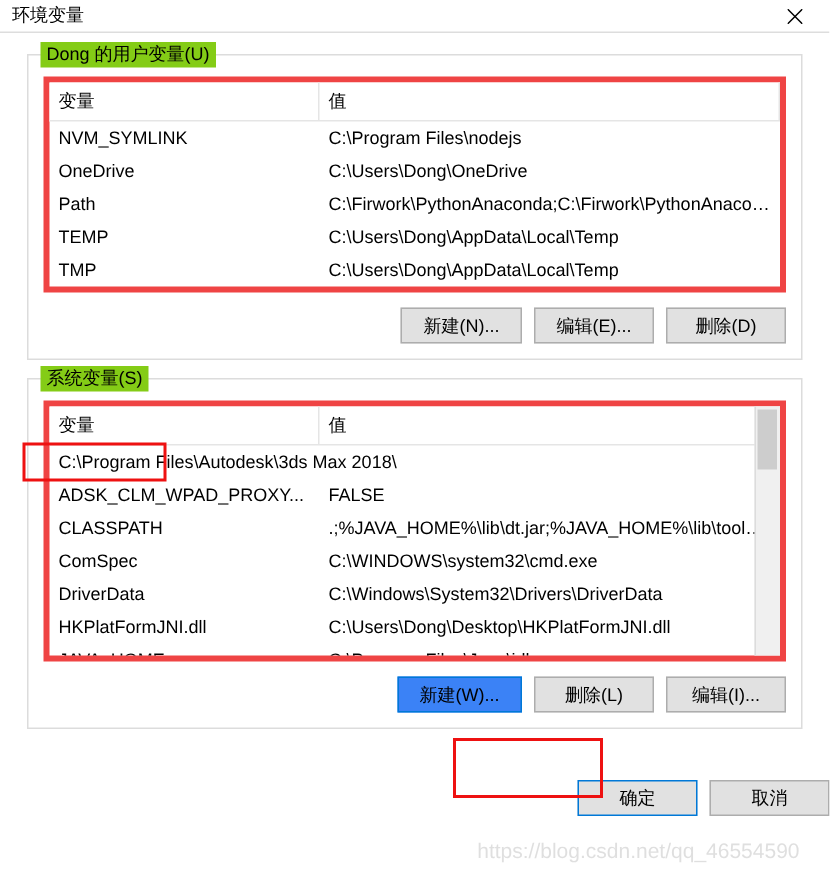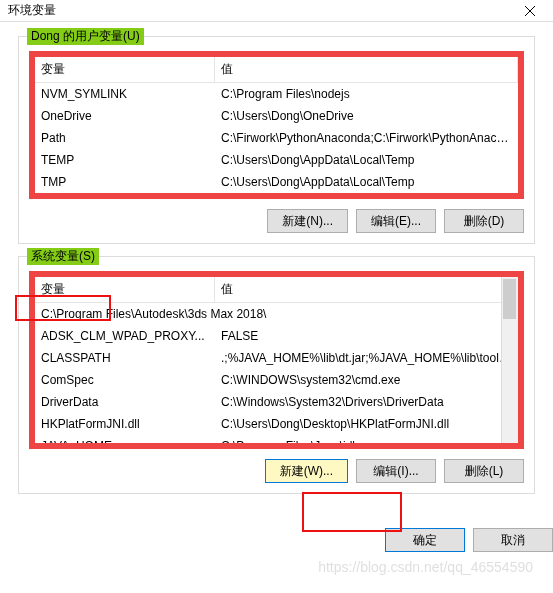--- a/index.html
+++ b/index.html
@@ -3,37 +3,37 @@
 <meta charset="utf-8">
 <style>
 * { box-sizing: border-box; margin: 0; padding: 0; }
 body { font-family: "Microsoft YaHei", "Segoe UI", sans-serif; font-size: 12px; background: #fff; width: 553px; height: 593px; overflow: hidden; }
 .titlebar { display: flex; justify-content: space-between; align-items: center; height: 22px; padding-left: 8px; border-bottom: 1px solid #ddd; }
 .titlebar-title { font-size: 12px; }
 .close-btn { width: 46px; height: 30px; display: flex; align-items: center; justify-content: center; font-size: 14px; }
 .content { padding: 14px 18px 12px 18px; }
 .groupbox { border: 1px solid #dcdcdc; margin-bottom: 12px; position: relative; padding: 14px 10px 10px 10px; }
 .group-legend { position: absolute; top: -9px; left: 8px; background: #84cc16; padding: 0 4px; font-size: 12px; }
-.table-wrap { border: 6px solid #ef4444; background: #fff; }
+.table-wrap { border: 4px solid #ef4444; background: #fff; }
 .table-head { display: flex; background: #fff; border-bottom: 1px solid #e5e5e5; }
 .th { padding: 4px 6px; font-size: 12px; border-right: 1px solid #e5e5e5; }
 .th-var { width: 180px; }
 .th-val { flex: 1; }
 .table-body { max-height: 130px; overflow: hidden; position: relative; }
 .row { display: flex; padding: 2px 0; }
 .row.selected { background: #0078d7; color: #fff; }
 .cell { padding: 2px 6px; font-size: 12px; white-space: nowrap; overflow: hidden; text-overflow: ellipsis; }
 .cell-var { width: 180px; }
 .cell-val { flex: 1; }
 .scrollbar { position: absolute; right: 0; top: 0; bottom: 0; width: 17px; background: #f0f0f0; border-left: 1px solid #dcdcdc; }
 .section2 .table-body { max-height: 140px; }
 .thumb { position: absolute; right: 2px; width: 13px; background: #cdcdcd; top: 2px; height: 40px; }
 .btn-row { display: flex; justify-content: flex-end; gap: 8px; margin-top: 10px; }
 .btn { min-width: 80px; height: 24px; padding: 0 14px; background: #e1e1e1; border: 1px solid #adadad; font-size: 12px; display: inline-flex; align-items: center; justify-content: center; cursor: default; }
-.btn.highlighted { border: 1px solid #0078d7; background: #fef9c3; margin-left: 22px; }
+.btn.highlighted { border: 1px solid #0078d7; background: #3b82f6; margin-left: 22px; }
 .red-box { border: 2px solid #e11; position: absolute; pointer-events: none; }
 .red1 { left: 15px; top: 295px; width: 96px; height: 26px; }
 .red2 { left: 302px; top: 492px; width: 100px; height: 40px; }
 .dialog-btns { display: flex; justify-content: flex-end; gap: 8px; padding: 10px 0 0 18px; }
 .btn.primary { border: 1px solid #0078d7; }
 .watermark { position: absolute; right: 20px; bottom: 18px; color: rgba(150,150,150,0.3); font-size: 14px; pointer-events: none; }
 </style>
 </head>
 <body>
 
@@ -120,22 +120,22 @@
             <div class="cell cell-var">JAVA_HOME</div>
             <div class="cell cell-val">C:\Program Files\Java\jdk</div>
           </div>
         </div>
       <div class="scrollbar">
           <div class="thumb"></div>
         </div>
     </div>
     <div class="btn-row">
       <div class="btn highlighted">新建(W)...</div>
+      <div class="btn">删除(L)</div>
       <div class="btn">编辑(I)...</div>
-      <div class="btn">删除(L)</div>
     </div>
   </div>
 
 </div>
 
 <div class="dialog-btns">
   <div class="btn primary">确定</div>
   <div class="btn">取消</div>
 </div>
 

